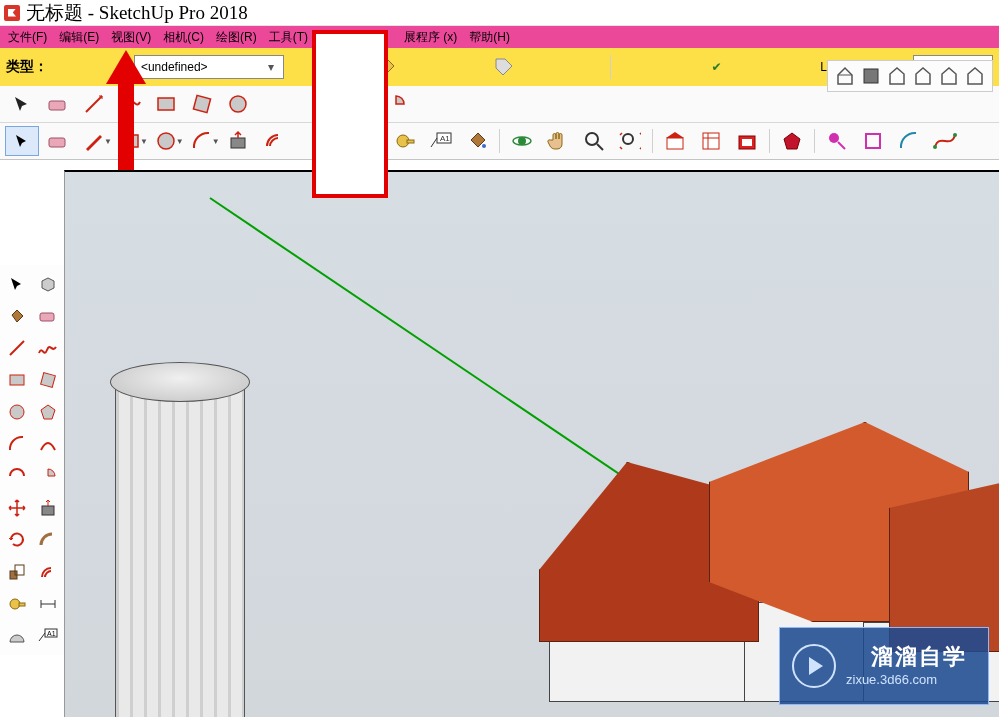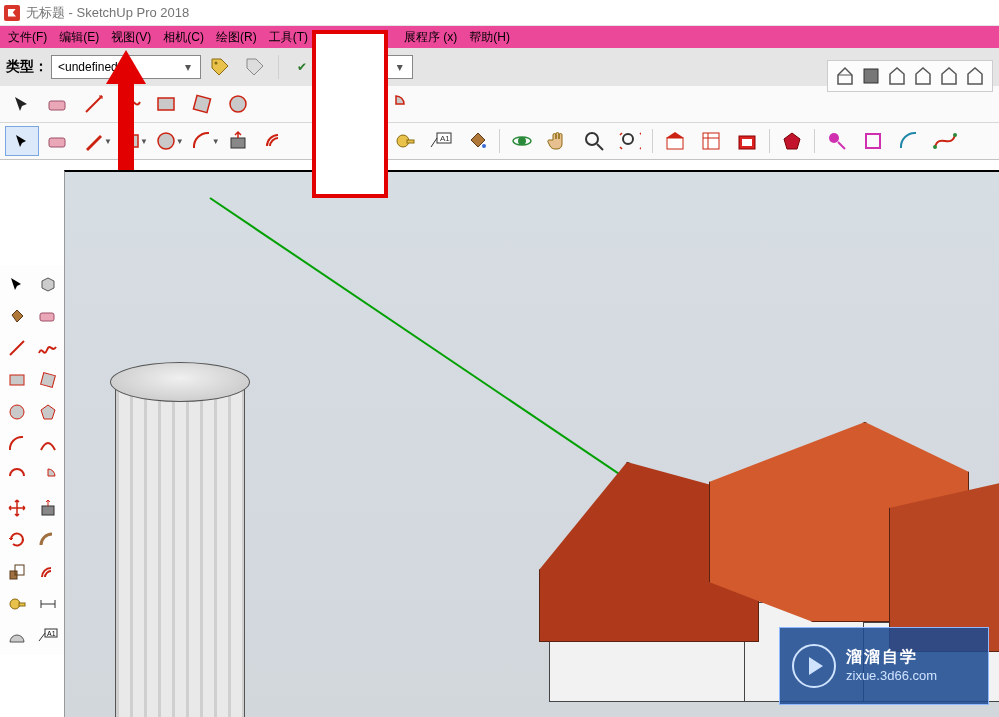--- a/index.html
+++ b/index.html
@@ -28,40 +28,41 @@
     position: relative;
   }
   .app-icon::after {
     content: "";
     position: absolute;
     left: 4px; top: 4px;
     width: 8px; height: 8px;
     background: #fff;
     clip-path: polygon(0 0, 100% 0, 60% 50%, 100% 100%, 0 100%);
   }
-  .title-text { color: #737373; font-size: 13px; }
+  .title-text { color: #000000; font-size: 19px; font-family: Liberation Serif, serif; }
   .menubar {
     height: 22px;
     display: flex;
     align-items: center;
     padding: 0 2px;
     gap: 0;
     background: #ec4899;
   }
   .menu-item {
     padding: 2px 6px;
     font-size: 12px;
     cursor: default;
   }
   .row {
     display: flex;
     align-items: center;
     padding: 4px 6px;
-    gap: 3px;
-    background: #e5e5e5;
+    gap: 20px;
+    background: #fde047;
+    justify-content: space-between;
   }
   .type-label { font-size: 14px; font-weight: 700; }
   .combo {
     height: 24px;
     border: 1px solid #888;
     background: #fff;
     display: inline-flex;
     align-items: center;
     padding: 0 4px 0 6px;
     gap: 4px;
@@ -247,21 +248,21 @@
   }
   .wm-play::after {
     content: "";
     width: 0; height: 0;
     border-left: 14px solid #cfe3ff;
     border-top: 9px solid transparent;
     border-bottom: 9px solid transparent;
     margin-left: 4px;
   }
   .wm-txt { display: flex; flex-direction: column; line-height: 1.3; }
-  .wm-big { font-size: 16px; letter-spacing: 2px; font-weight: 600; }
+  .wm-big { font-size: 22px; letter-spacing: 2px; font-weight: 600; margin-left: 25px; }
   .wm-small { font-size: 13px; color: #cfe3ff; }
 
   
   svg { display: block; }
   .toolbar-area {
     background: #fafafa;
     border-bottom: 1px solid #c4c4c4;
   }
 </style>
 </head>

